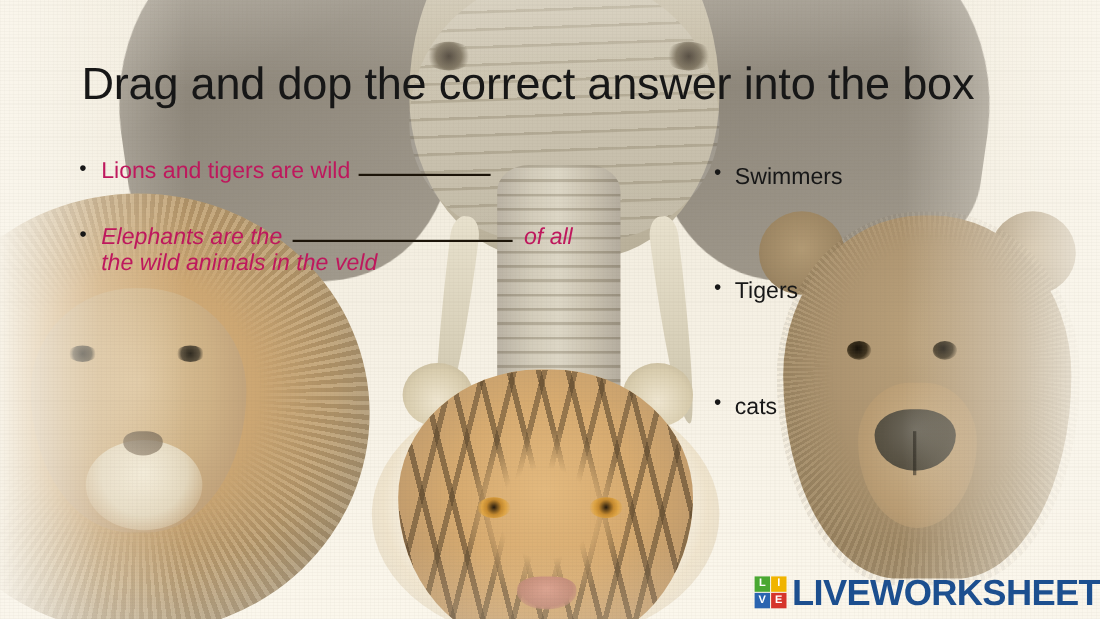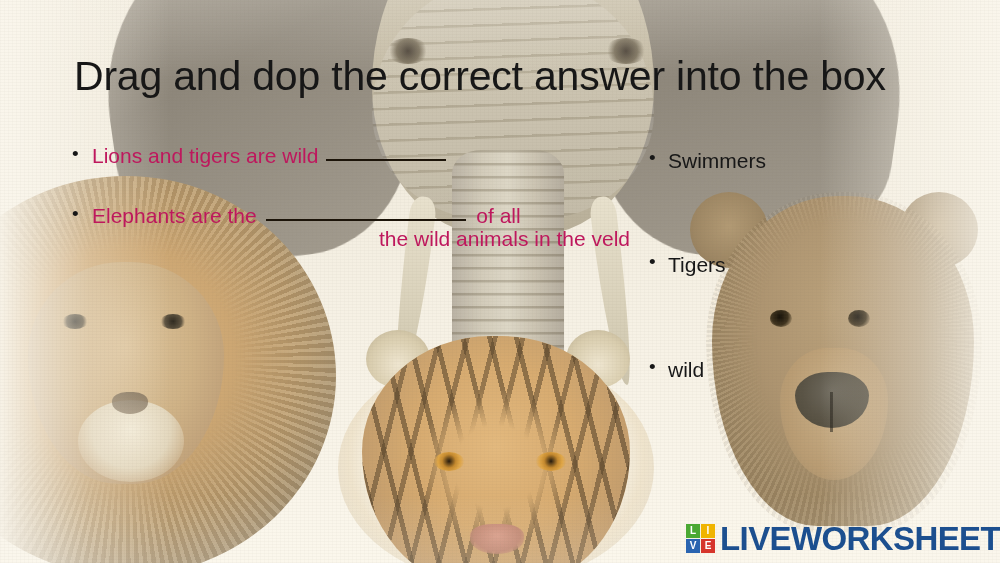--- a/index.html
+++ b/index.html
@@ -239,23 +239,23 @@
     font-size:21px;
     color:#be185d;
     line-height:1.22;
     white-space:nowrap;
   }
   .q-item::before {
     content:"\2022";
     position:absolute; left:2px; top:-1px;
     font-size:19px; color:#171717;
   }
-  .q-item.tight { margin-bottom:0; }
+  .q-item.tight { margin-bottom:0;font-style:italic; }
   .q-item .cont { display:block; white-space:nowrap; }
-  .q-item.ele .cont { margin-top:-2px;text-align:right; }
+  .q-item.ele .cont { margin-top:-2px; }
 
   .blank {
     display:inline-block;
     vertical-align:2px;
     border-bottom:2px solid #1c1409;
     height:14px;
   }
   .blank.b1 { width:120px; margin:0 2px; }
   .blank.b2 { width:175px; margin:0 4px; }
   .blank.b3 { width:235px; margin:0 4px; }
@@ -378,21 +378,21 @@
         <span class="blank b4"></span>
         <span>of all</span>
         <span class="cont">the wild animals in the veld</span>
       </div>
 
     </div>
 
     <div class="a-list">
       <div class="a-item i0">Swimmers</div>
       <div class="a-item i1">Tigers</div>
-      <div class="a-item i3">wild</div>
+      <div class="a-item i3">cats</div>
     </div>
 
     <div class="lw-logo">
       <div class="lw-tiles">
         <span class="lw-tile t0">L</span>
         <span class="lw-tile t1">I</span>
         <span class="lw-tile t2">V</span>
         <span class="lw-tile t3">E</span>
       </div>
       <div class="lw-word">LIVEWORKSHEETS</div>

